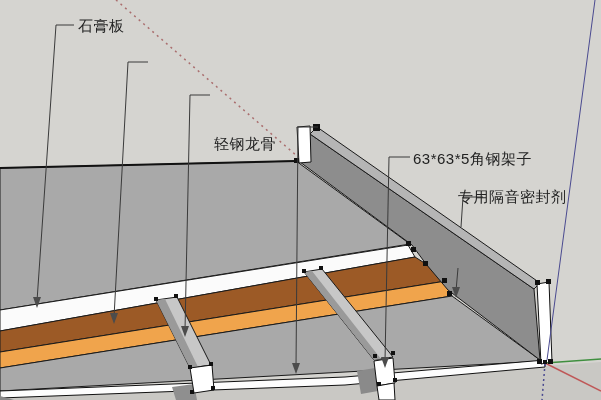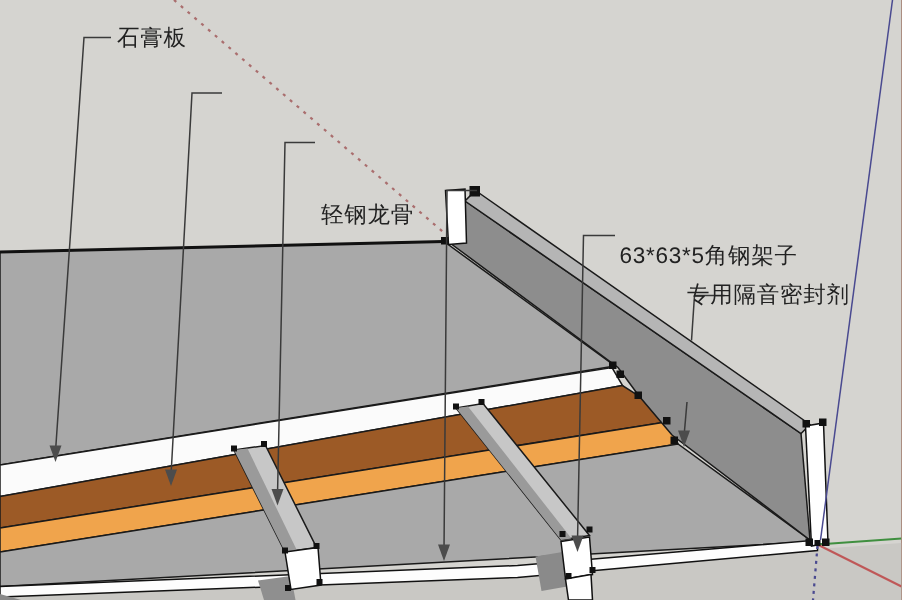--- a/index.html
+++ b/index.html
@@ -110,15 +110,15 @@
     <path d="M114,324 L110,313 L118,313 Z"></path>
     <path d="M185,337 L181,326 L189,326 Z"></path>
     <path d="M296,374 L292,363 L300,363 Z"></path>
     <path d="M385,368 L381,357 L389,357 Z"></path>
     <path d="M456,298 L452,287 L460,287 Z"></path>
   </g>
 </svg>
 
   <div class="anno" style="left:78px;top:17px;">石膏板</div>
   <div class="anno" style="left:214px;top:87px;margin-top:48px;">轻钢龙骨</div>
-  <div class="anno" style="left:413px;top:150px;margin-top:12px;">63*63*5角钢架子</div>
+  <div class="anno" style="left:413px;top:150px;">63*63*5角钢架子</div>
   <div class="anno" style="left:458px;top:188px;">专用隔音密封剂</div>
 </div>
 
 </body></html>

